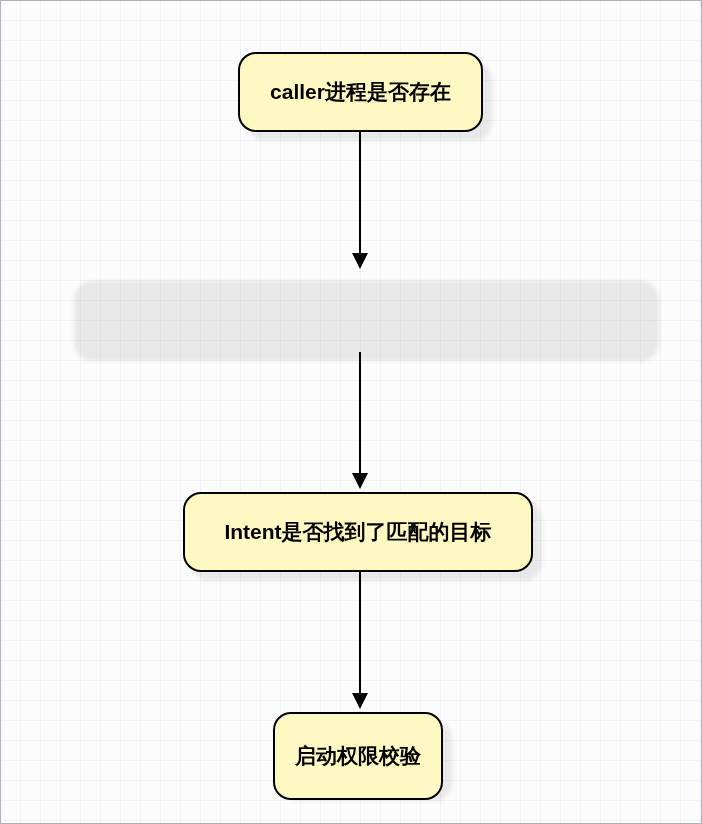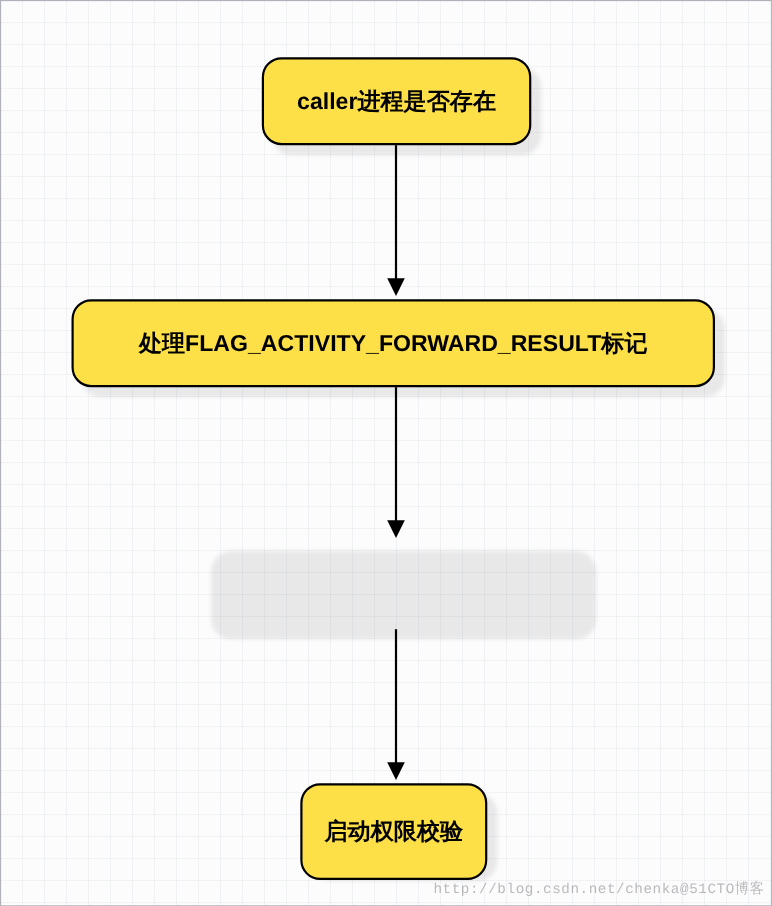--- a/index.html
+++ b/index.html
@@ -18,21 +18,21 @@
     background-size: 20px 20px;
     border: 1px solid #aeb1b9;
   }
   .canvas {
     position: relative;
     width: 100%;
     height: 100%;
   }
   .node {
     position: absolute;
-    background: #fde047;
+    background: #fef9c3;
     border: 2px solid #000000;
     border-radius: 18px;
     display: flex;
     align-items: center;
     justify-content: center;
     text-align: center;
     padding: 6px 14px;
     font-size: 21px;
     font-weight: 700;
     color: #000;
@@ -77,31 +77,30 @@
 
   <div class="shadow" style="left:246px; top:60px; width:245px; height:80px;"></div>
   <div class="node" style="left:237px; top:51px; width:245px; height:80px;">
     <span>caller进程是否存在</span>
   </div>
 
   <div class="arrow-line" style="top:131px; height:123px; left:359px;"></div>
   <div class="arrow-head" style="top:252px; left:359px;"></div>
 
   <div class="shadow" style="left:73px; top:280px; width:585px; height:80px;"></div>
-  <div class="node" style="left:64px; top:271px; width:585px; height:80px;">
-    <span>处理FLAG_ACTIVITY_FORWARD_RESULT标记</span>
-  </div>
 
   <div class="arrow-line" style="top:351px; height:123px; left:359px;"></div>
   <div class="arrow-head" style="top:472px; left:359px;"></div>
 
   <div class="shadow" style="left:191px; top:500px; width:350px; height:80px;"></div>
+  <div class="node" style="left:182px; top:491px; width:350px; height:80px;">
+    <span>Intent是否找到了匹配的目标</span>
+  </div>
 
   <div class="arrow-line" style="top:571px; height:123px; left:359px;"></div>
   <div class="arrow-head" style="top:692px; left:359px;"></div>
 
   <div class="shadow" style="left:281px; top:720px; width:170px; height:80px;"></div>
   <div class="node" style="left:272px; top:711px; width:170px; height:88px;">
     <span>启动权限校验</span>
   </div>
 
-  <div class="watermark">http://blog.csdn.net/chenka@51CTO博客</div>
 </div>
 
 </body></html>

